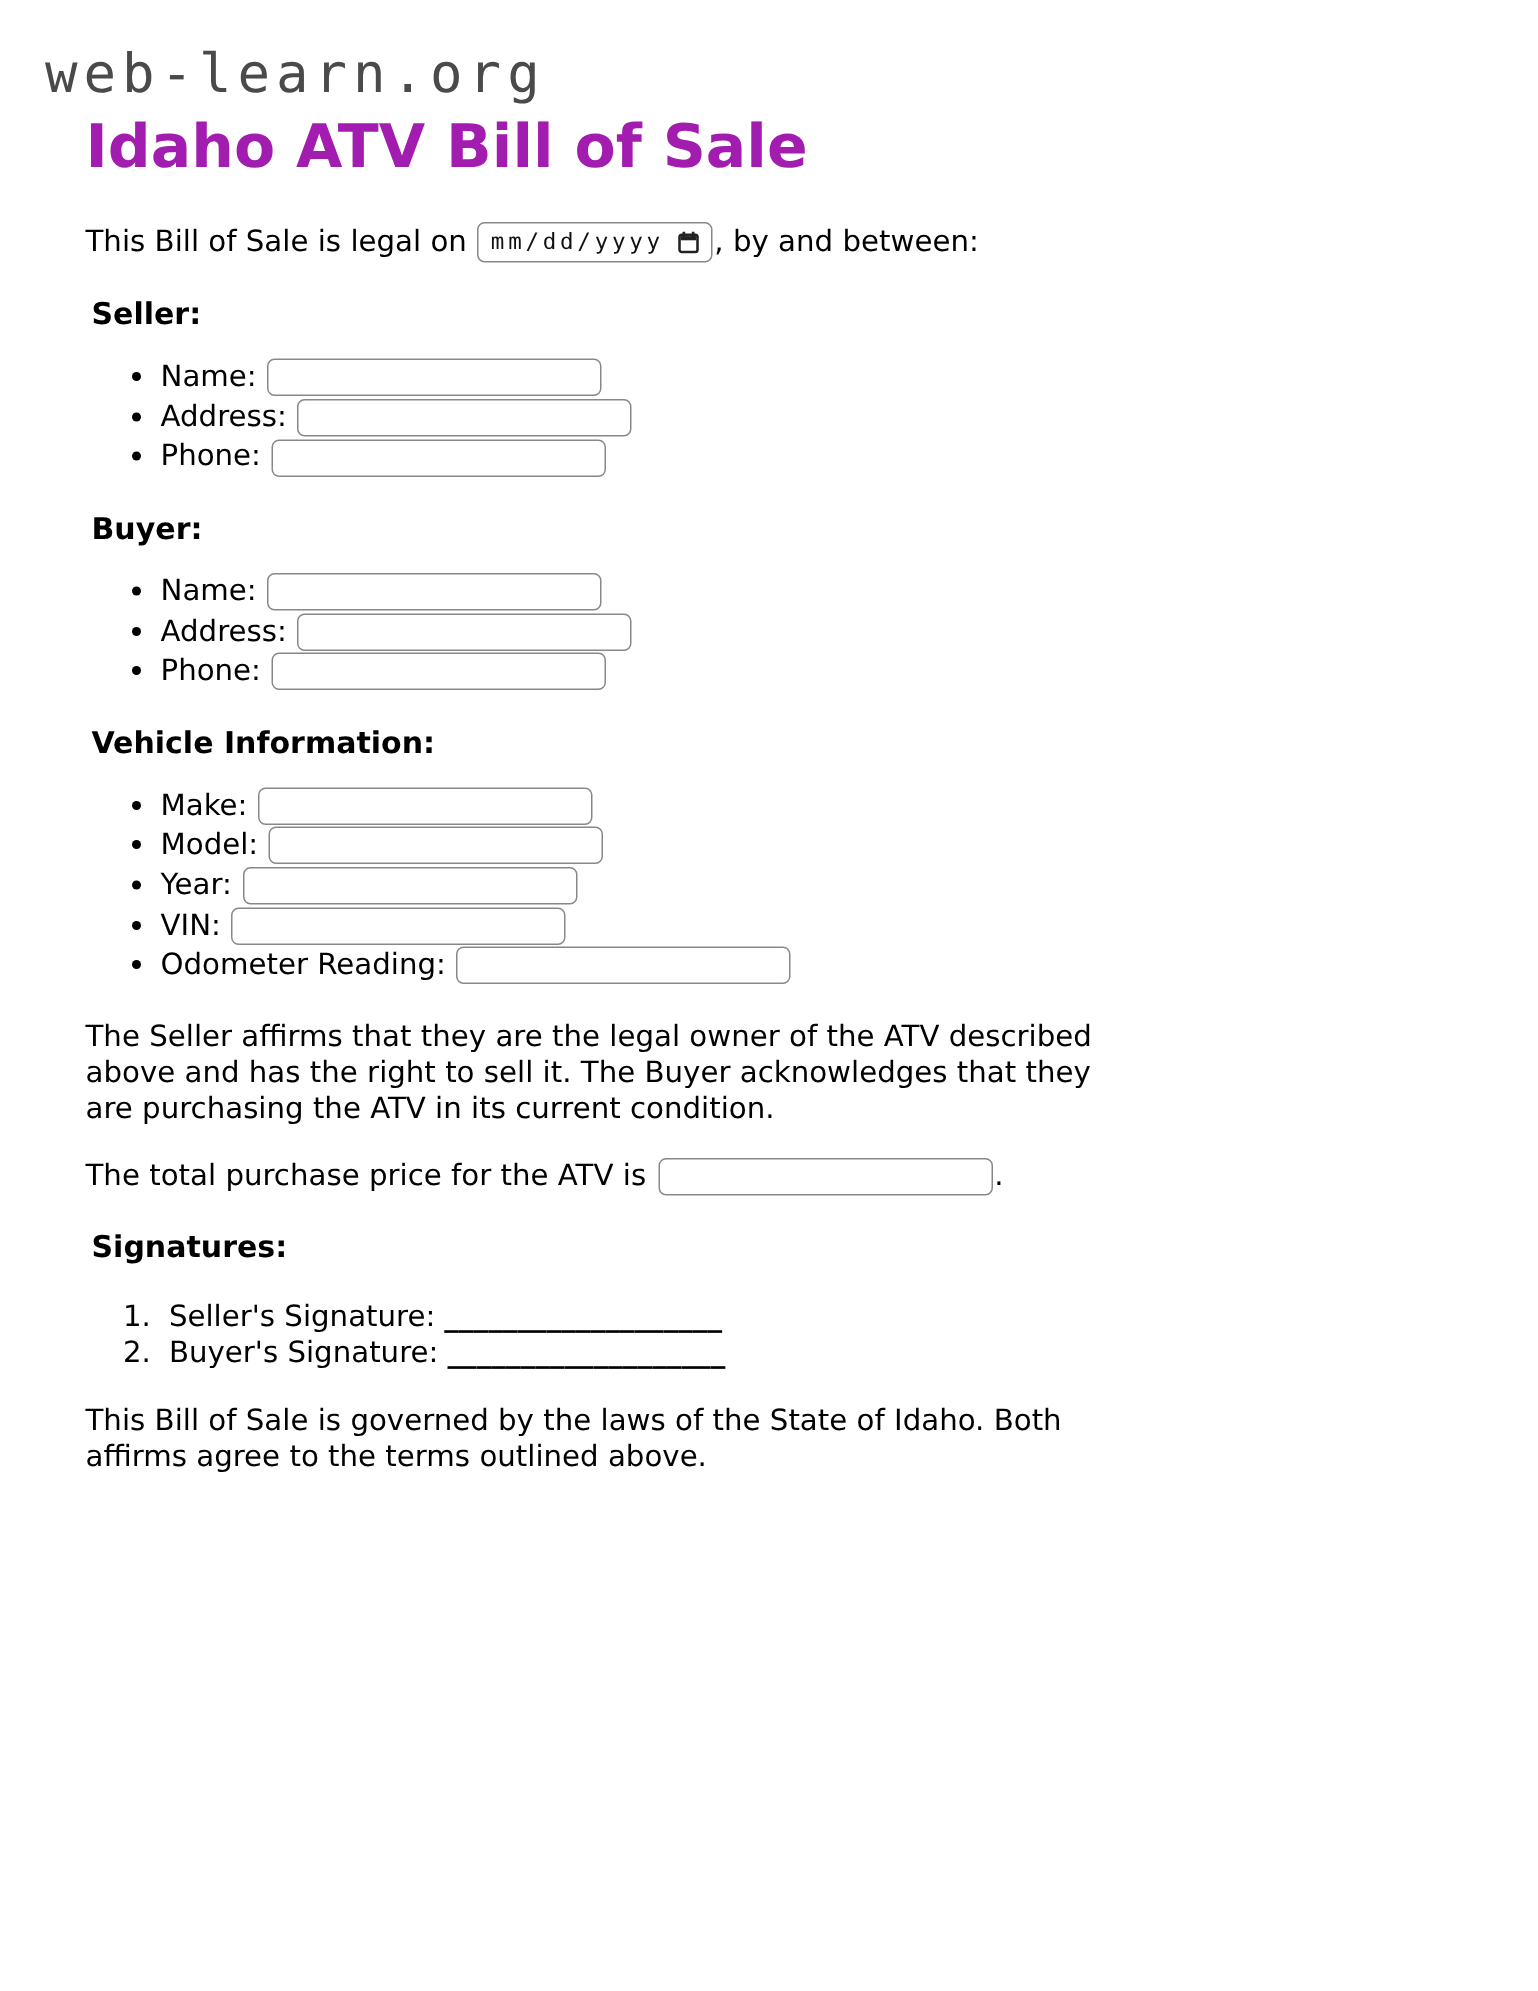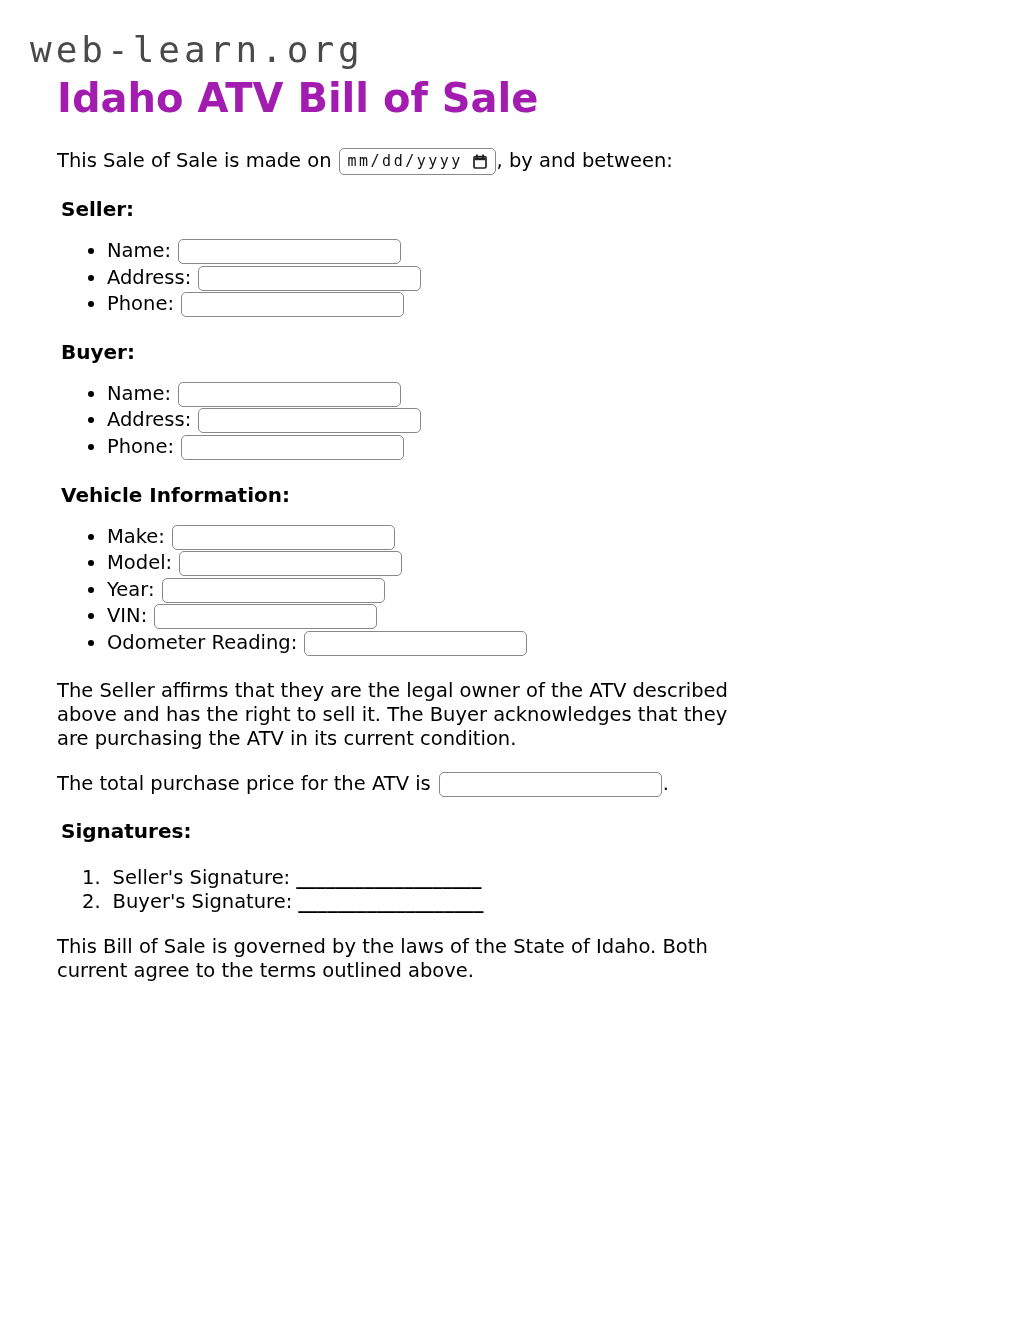--- a/index.html
+++ b/index.html
@@ -92,21 +92,21 @@
 </style>
 </head>
 <body>
 
 <div class="container">
 
   <div class="logo">web-learn.org</div>
 
   <h1 class="title">Idaho ATV Bill of Sale</h1>
 
-  <p class="intro"><span>This Sale of Sale is made on</span><span class="date-box">
+  <p class="intro"><span>This Bill of Sale is legal on</span><span class="date-box">
         <span class="date-text">mm/dd/yyyy</span>
         <svg width="16" height="16" viewBox="0 0 16 16">
           <rect x="4" y="0.5" width="1.8" height="3.5" fill="#222"></rect>
           <rect x="10.2" y="0.5" width="1.8" height="3.5" fill="#222"></rect>
           <rect x="2" y="2.5" width="12" height="11.5" rx="1.5" fill="none" stroke="#222" stroke-width="1.7"></rect>
           <rect x="2.8" y="3.4" width="10.4" height="2.8" fill="#222"></rect>
         </svg>
       </span><span>, by and between:</span></p>
 
   <h3 class="section">Seller:</h3>
@@ -135,15 +135,15 @@
   <p class="body">The Seller affirms that they are the legal owner of the ATV described above and has the right to sell it. The Buyer acknowledges that they are purchasing the ATV in its current condition.</p>
 
   <p class="price-line"><span>The total purchase price for the ATV is</span><input class="text" type="text" value="" style=""><span>.</span></p>
 
   <h3 class="section">Signatures:</h3>
   <ol class="signatures">
     <li><span class="num">1.</span><span>Seller's Signature:</span><span class="sig-line">___________________</span></li>
     <li><span class="num">2.</span><span>Buyer's Signature:</span><span class="sig-line">___________________</span></li>
   </ol>
 
-  <p class="body footer-par">This Bill of Sale is governed by the laws of the State of Idaho. Both current agree to the terms outlined above.</p>
+  <p class="body footer-par">This Bill of Sale is governed by the laws of the State of Idaho. Both affirms agree to the terms outlined above.</p>
 
 </div>
 
 </body></html>

